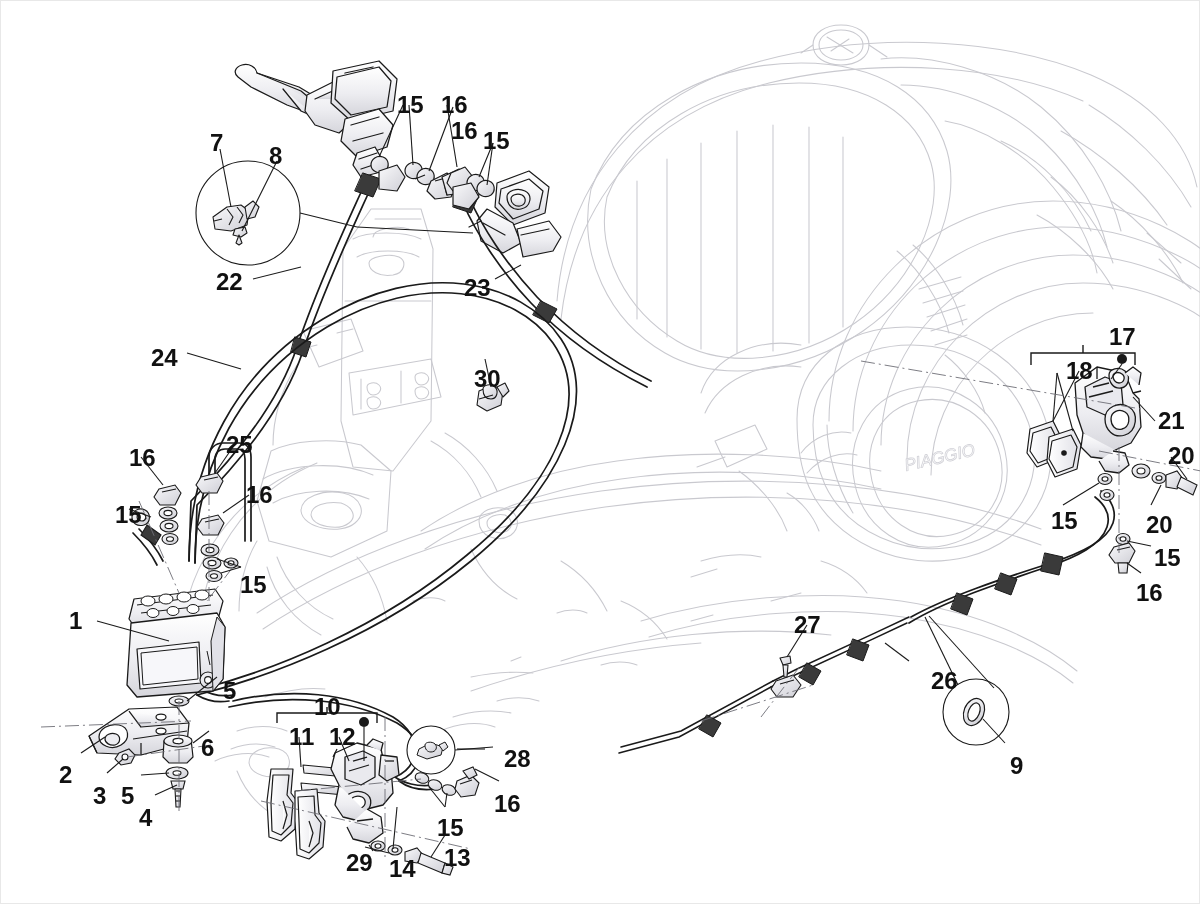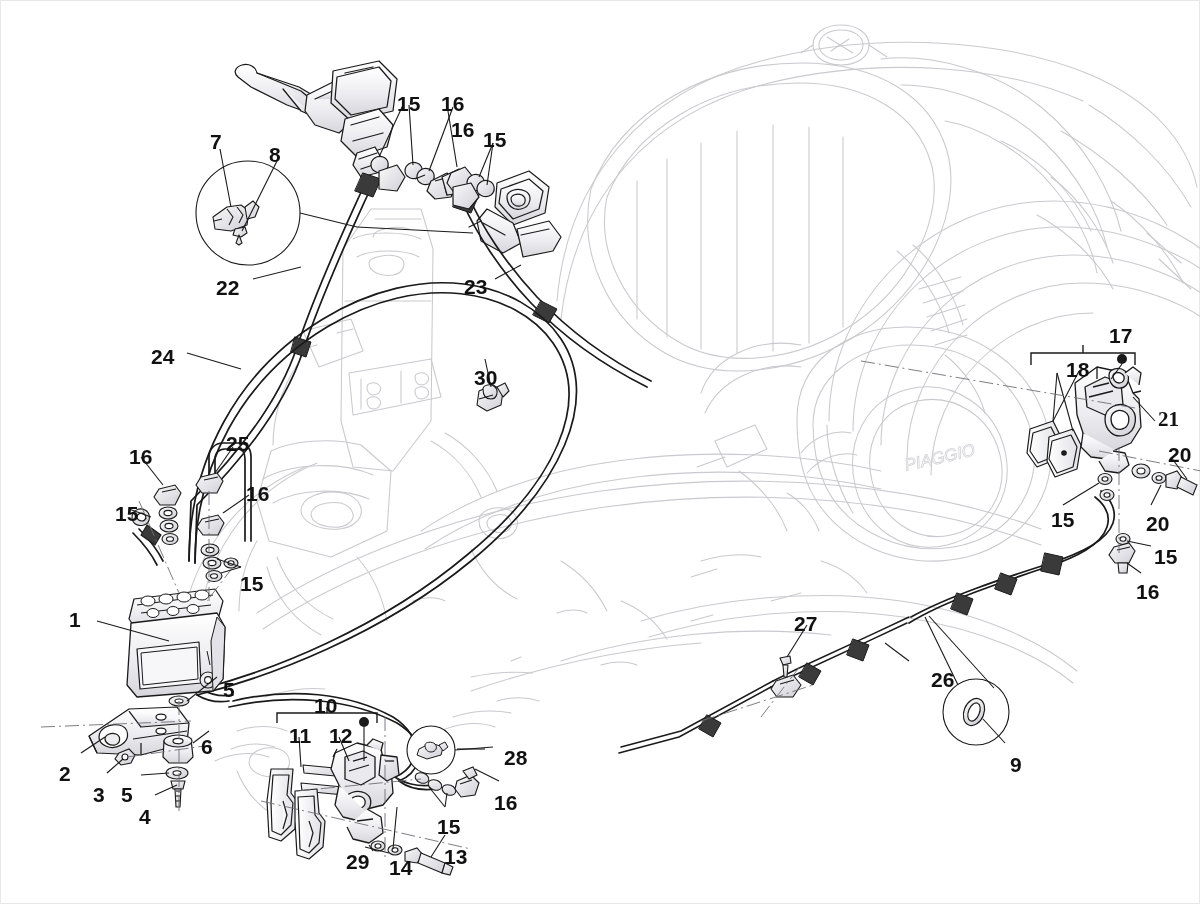--- a/index.html
+++ b/index.html
@@ -1,19 +1,19 @@
 <!DOCTYPE html>
 <html><head>
 <meta charset="utf-8">
 <style>
   html,body{margin:0;padding:0;background:#ffffff;}
   body{width:1200px;height:904px;overflow:hidden;font-family:"Liberation Sans",sans-serif;}
   #sheet{position:relative;width:1200px;height:904px;background:#fff;box-sizing:border-box;border:1px solid #e8e8e8;}
   #svgroot{position:absolute;left:0;top:0;width:1200px;height:904px;}
-  .lbl{position:absolute;font-family:"Liberation Sans",sans-serif;font-size:21px;font-weight:700;color:#111;line-height:1;white-space:nowrap;letter-spacing:0px;}
+  .lbl{position:absolute;font-family:"Liberation Sans",sans-serif;font-size:24px;font-weight:700;color:#111;line-height:1;white-space:nowrap;letter-spacing:0px;}
 </style>
 </head>
 <body>
 
 <div id="sheet">
 
   <svg id="svgroot" viewBox="0 0 1200 904">
     <defs>
       <linearGradient id="gMetal" x1="0" y1="0" x2="0" y2="1">
         <stop offset="0" stop-color="#ffffff"></stop>
@@ -650,22 +650,22 @@
   <div class="lbl" style="left:450px;top:118px;">16</div>
   <div class="lbl" style="left:440px;top:92px;">16</div>
   <div class="lbl" style="left:128px;top:445px;">16</div>
   <div class="lbl" style="left:245px;top:482px;">16</div>
   <div class="lbl" style="left:493px;top:791px;">16</div>
   <div class="lbl" style="left:1135px;top:580px;">16</div>
   <div class="lbl" style="left:1108px;top:324px;">17</div>
   <div class="lbl" style="left:1065px;top:358px;">18</div>
   <div class="lbl" style="left:1167px;top:443px;">20</div>
   <div class="lbl" style="left:1145px;top:512px;">20</div>
-  <div class="lbl" style="left:1157px;top:408px;font-family:Liberation Serif, serif;">21</div>
-  <div class="lbl" style="left:215px;top:276px;">22</div>
+  <div class="lbl" style="left:1157px;top:408px;">21</div>
+  <div class="lbl" style="left:215px;top:269px;">22</div>
   <div class="lbl" style="left:463px;top:275px;">23</div>
   <div class="lbl" style="left:150px;top:345px;">24</div>
   <div class="lbl" style="left:225px;top:432px;text-align:right;">25</div>
   <div class="lbl" style="left:898px;top:668px;margin-left:32px;">26</div>
   <div class="lbl" style="left:793px;top:612px;">27</div>
   <div class="lbl" style="left:503px;top:746px;">28</div>
   <div class="lbl" style="left:345px;top:850px;">29</div>
   <div class="lbl" style="left:473px;top:343px;margin-top:23px;">30</div>
 
 </div>

